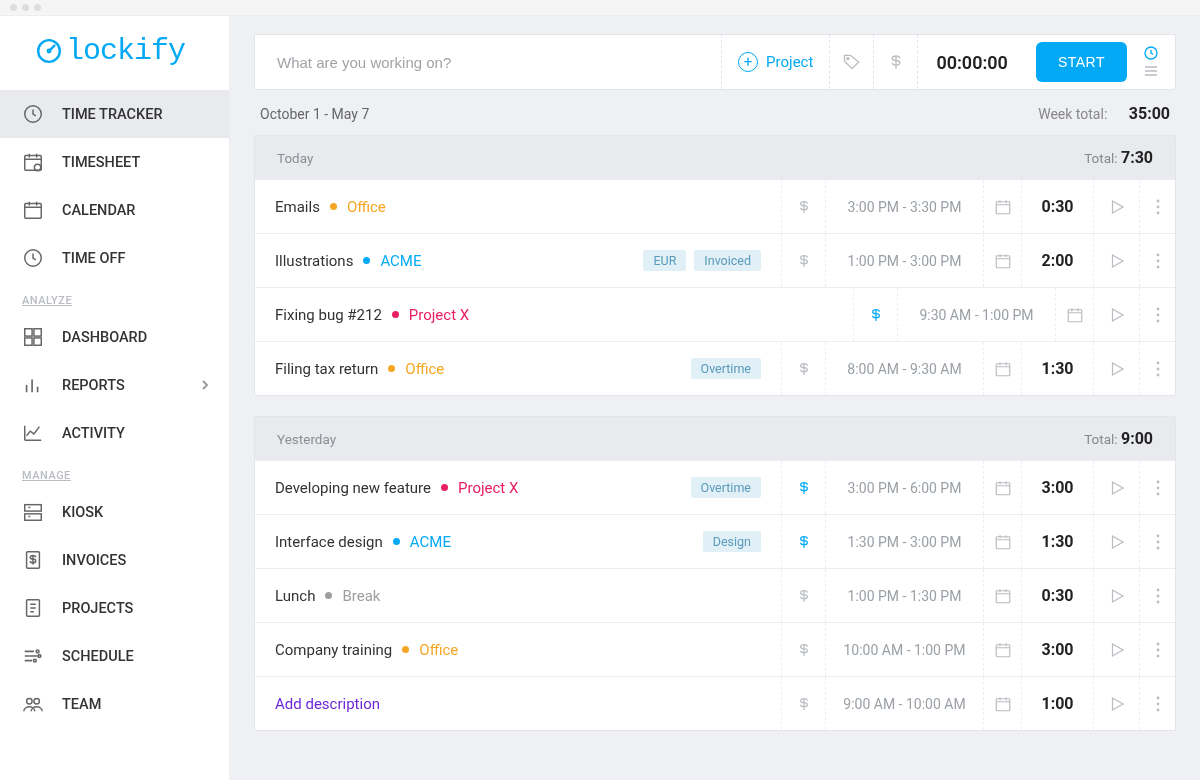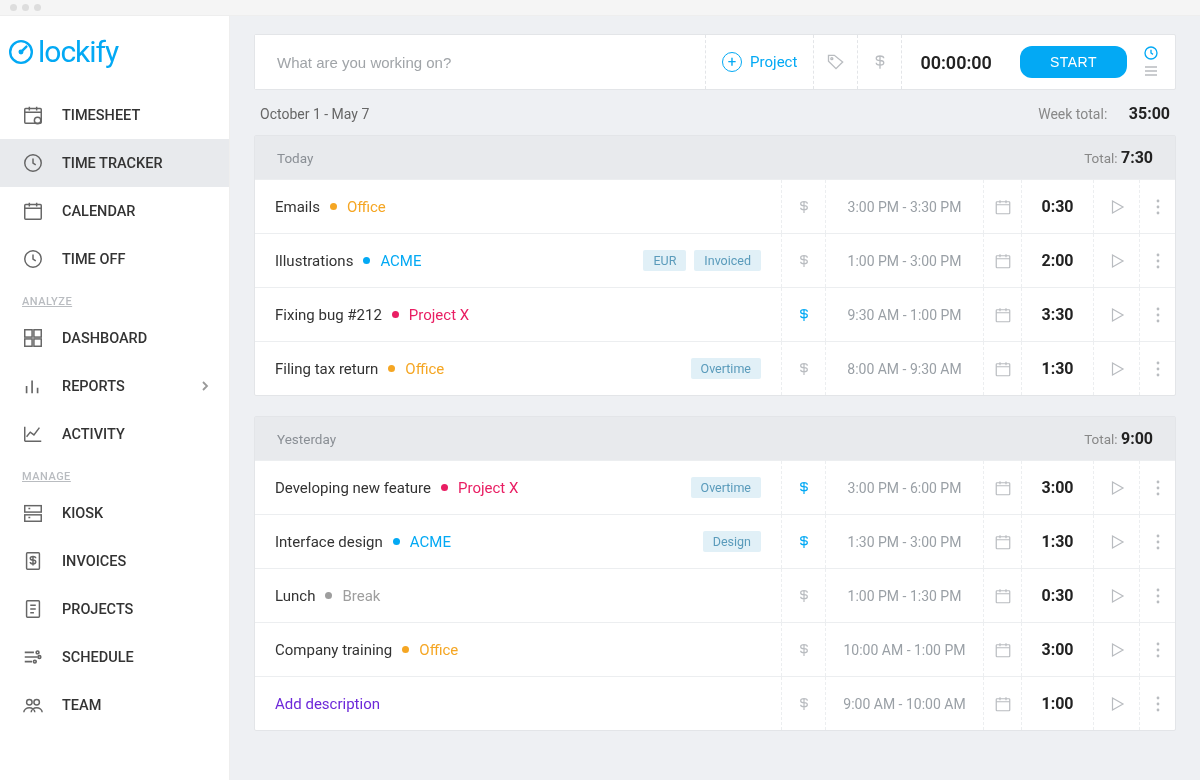--- a/index.html
+++ b/index.html
@@ -27,21 +27,22 @@
     height: 764px;
   }
   .sidebar {
     width: 230px;
     background: #fff;
     border-right: 1px solid #eee;
     display: flex;
     flex-direction: column;
   }
   .logo-area {
-    padding: 18px 22px 22px 8px;
+    padding: 18px 22px 22px 36px;
+    font-family: Liberation Mono, monospace;
   }
   .logo {
     font-size: 30px;
     font-weight: 400;
     color: #03A9F4;
     letter-spacing: -1px;
     display: flex;
     align-items: center;
   }
   .logo svg { margin-right: 4px; }
@@ -135,25 +136,25 @@
     display: flex;
     align-items: center;
   }
   .start-btn {
     background: #03A9F4;
     color: #fff;
     font-size: 14px;
     font-weight: 500;
     letter-spacing: 0.5px;
     border: none;
-    height: 32px;
-    padding: 0 30px;
+    height: 40px;
+    padding: 0 22px;
     margin: 0 10px;
     cursor: pointer;
-    border-radius: 12px;
+    border-radius: 6px;
   }
   .mode-toggle {
     width: 28px;
     display: flex;
     flex-direction: column;
     align-items: center;
     gap: 4px;
     margin-right: 10px;
   }
   .mode-toggle .m-icon { color: #b9bcc0; cursor: pointer; width: 18px; height: 14px; display: flex; align-items: center; justify-content: center; }
@@ -248,38 +249,38 @@
       <div class="logo">
         <svg width="26" height="26" viewBox="0 0 24 24">
           <circle cx="12" cy="12" r="10" fill="none" stroke="#03A9F4" stroke-width="2.2"></circle>
           <circle cx="12" cy="12" r="2.3" fill="#03A9F4"></circle>
           <path d="M17 7 L13.5 10.5" stroke="#03A9F4" stroke-width="2.2" stroke-linecap="round"></path>
         </svg>
         <span>lockify</span>
       </div>
     </div>
     <div id="nav-top">
+        <div class="nav-item active">
+          <span class="icon">
+            <svg width="22" height="22" viewBox="0 0 24 24" fill="none" stroke="currentColor" stroke-width="1.6">
+              <circle cx="12" cy="12" r="9"></circle>
+              <path d="M12 7v5l3 2"></path>
+            </svg>
+          </span>
+          <span>TIME TRACKER</span>
+        </div>
         <div class="nav-item">
           <span class="icon">
             <svg width="22" height="22" viewBox="0 0 24 24" fill="none" stroke="currentColor" stroke-width="1.6">
               <rect x="3" y="5" width="18" height="16" rx="1"></rect>
               <path d="M3 9h18M8 3v4M16 3v4"></path>
               <circle cx="17" cy="18" r="3.5"></circle>
             </svg>
           </span>
           <span>TIMESHEET</span>
-        </div>
-        <div class="nav-item active">
-          <span class="icon">
-            <svg width="22" height="22" viewBox="0 0 24 24" fill="none" stroke="currentColor" stroke-width="1.6">
-              <circle cx="12" cy="12" r="9"></circle>
-              <path d="M12 7v5l3 2"></path>
-            </svg>
-          </span>
-          <span>TIME TRACKER</span>
         </div>
         <div class="nav-item">
           <span class="icon">
             <svg width="22" height="22" viewBox="0 0 24 24" fill="none" stroke="currentColor" stroke-width="1.6">
               <rect x="3" y="5" width="18" height="16" rx="1"></rect>
               <path d="M3 9h18M8 3v4M16 3v4"></path>
             </svg>
           </span>
           <span>CALENDAR</span>
         </div>
@@ -511,21 +512,20 @@
                 <path d="M12 3v18M17 7c0-2-2-3-5-3s-5 1-5 3 2 3 5 3 5 1 5 3-2 3-5 3-5-1-5-3"></path>
               </svg>
             </div>
             <div class="cell time">9:30 AM - 1:00 PM</div>
             <div class="cell cal">
               <svg width="18" height="18" viewBox="0 0 24 24" fill="none" stroke="currentColor" stroke-width="1.6">
                 <rect x="3" y="5" width="18" height="16" rx="1"></rect>
                 <path d="M3 9h18M8 3v4M16 3v4"></path>
               </svg>
             </div>
-            <div class="cell dur">3:30</div>
             <div class="cell play">
               <svg width="18" height="18" viewBox="0 0 24 24" fill="none" stroke="currentColor" stroke-width="1.6">
                 <path d="M6 4l14 8-14 8V4z"></path>
               </svg>
             </div>
             <div class="cell more">
               <svg width="4" height="16" viewBox="0 0 4 16" fill="currentColor">
                 <circle cx="2" cy="2" r="1.4"></circle>
                 <circle cx="2" cy="8" r="1.4"></circle>
                 <circle cx="2" cy="14" r="1.4"></circle>

